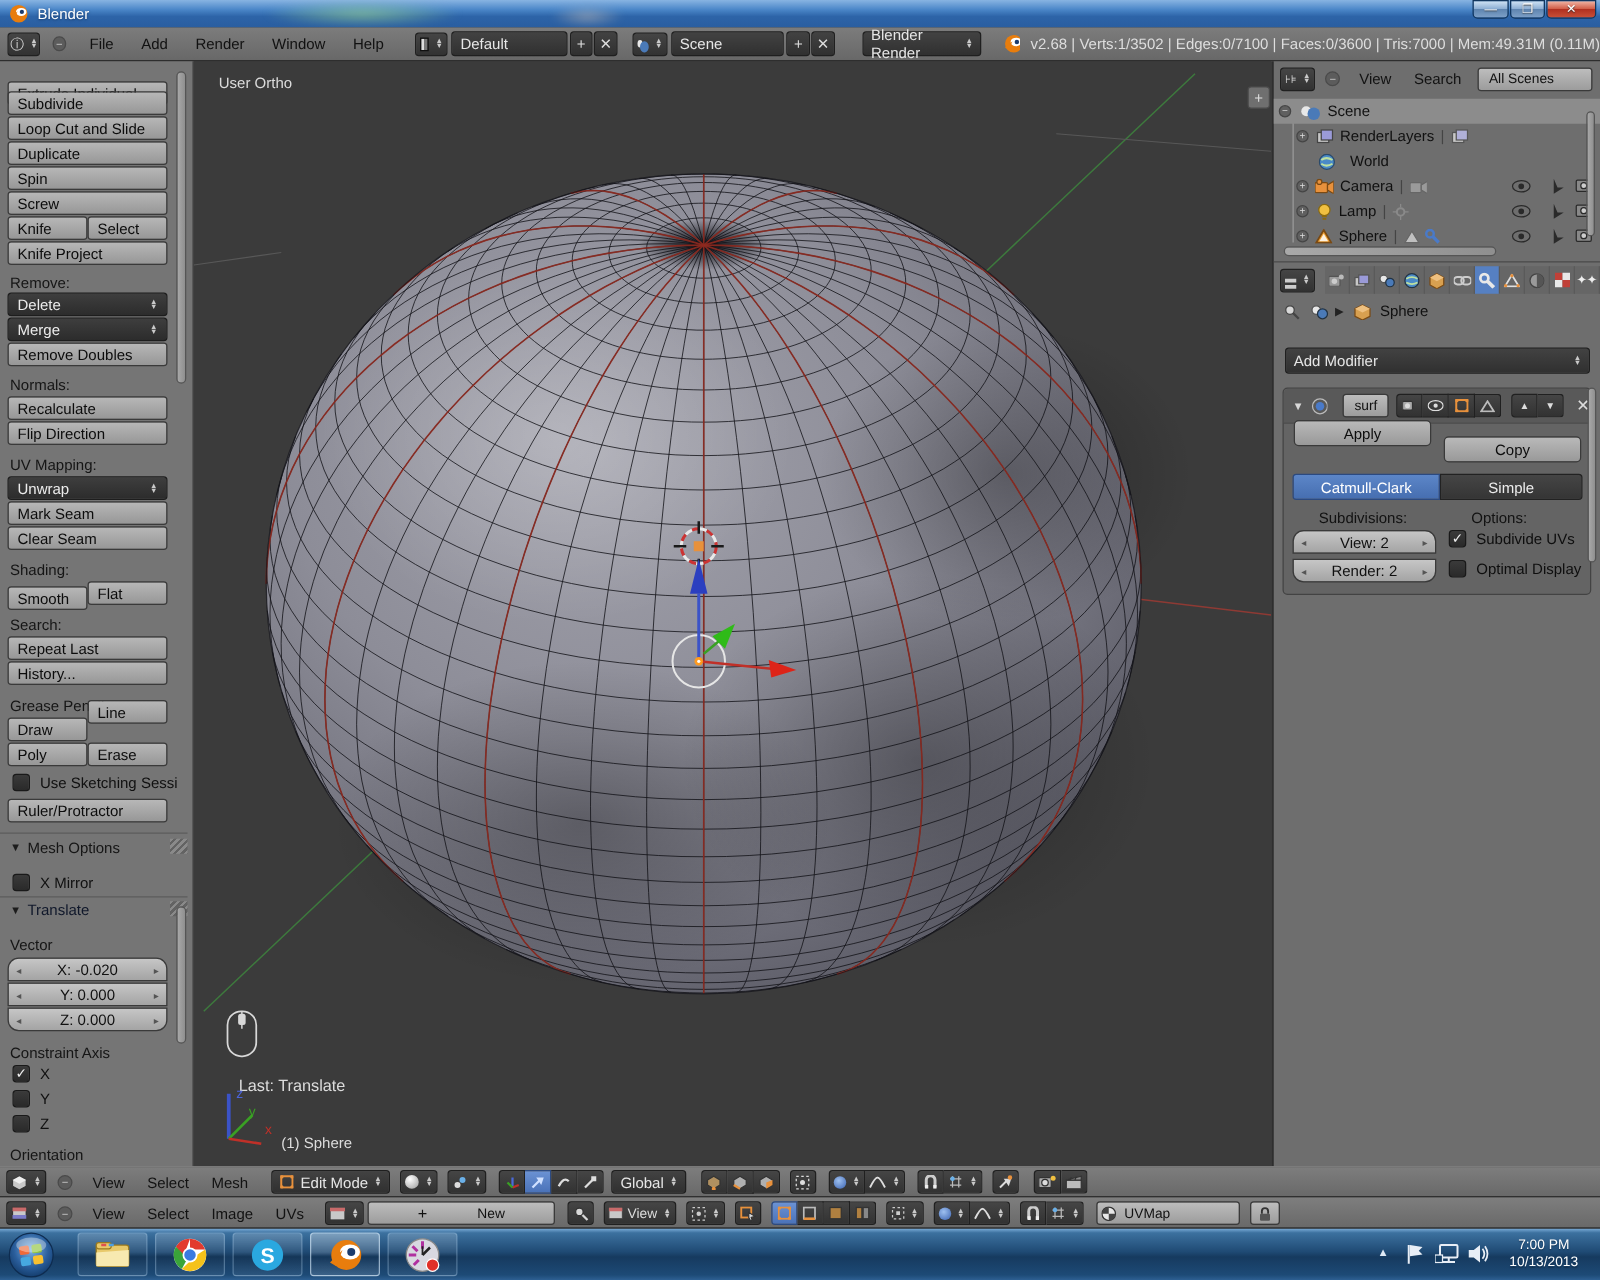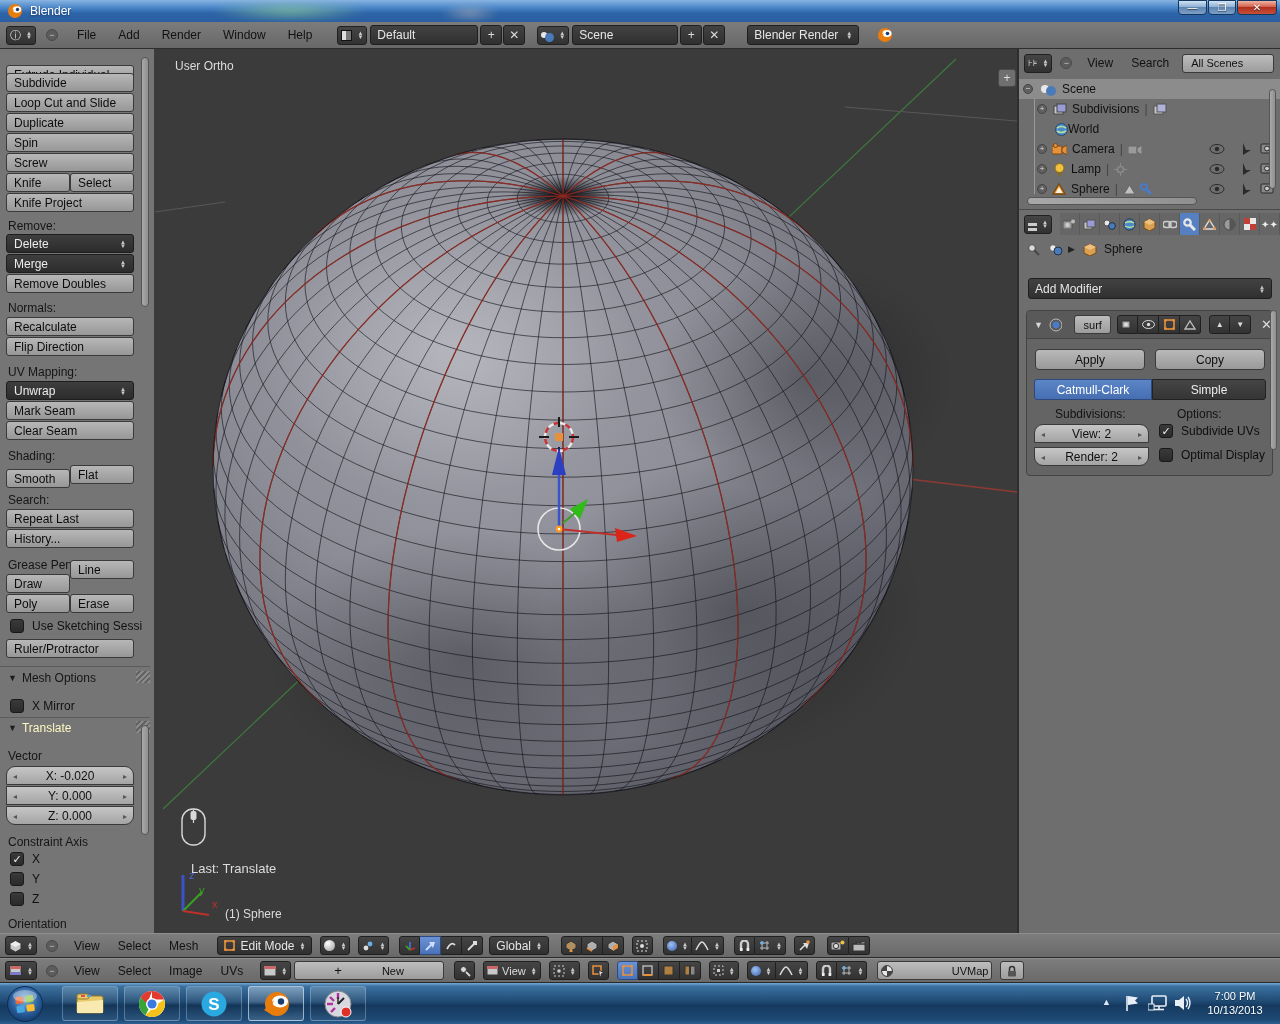--- a/index.html
+++ b/index.html
@@ -172,20 +172,21 @@
           <i>▲</i>
           <i>▼</i>
         </span>
     </div>
     <svg style="margin-left:16px" width="18" height="16">
       <circle cx="10" cy="8" r="7" fill="#e87d0d"></circle>
         <ellipse cx="12" cy="6.5" rx="4.5" ry="3.4" fill="#fff"></ellipse>
         <circle cx="12.5" cy="6.5" r="1.8" fill="#1b3c6e"></circle>
         <path d="M3 11 L9 6 L6 13 Z" fill="#e87d0d"></path>
     </svg>
+    <span class="stats-text" style="margin-left:8px">v2.68 | Verts:1/3502 | Edges:0/7100 | Faces:0/3600 | Tris:7000 | Mem:49.31M (0.11M)</span>
   </div>
 
   <div id="toolshelf" class="abs">
     <div class="shelf-btn" style="top:16px">Extrude Individual</div>
     <div class="shelf-btn" style="top:24px">Subdivide</div>
     <div class="shelf-btn" style="top:44px">Loop Cut and Slide</div>
     <div class="shelf-btn" style="top:64px">Duplicate</div>
     <div class="shelf-btn" style="top:84px">Spin</div>
     <div class="shelf-btn" style="top:104px">Screw</div>
     <div class="shelf-btn" style="top:124px;width:64px">Knife</div>
@@ -250,21 +251,21 @@
     </div>
     <div class="grip" style="top:622px"></div>
     <div class="abs" style="left:10px;top:650px;display:flex;align-items:center">
       <span class="cb"></span>
       <span class="chk-label">X Mirror</span>
     </div>
 
     <div class="abs" style="left:0;top:668px;width:150px;border-top:1px solid #5c5c5c"></div>
     <div class="abs" style="left:8px;top:672px;display:flex;align-items:center">
       <span class="panel-tri">▼</span>
-      <span style="color:#fef9c3">Translate</span>
+      <span style="color:#0f172a">Translate</span>
     </div>
     <div class="grip" style="top:672px"></div>
     <div class="shelf-lbl" style="top:700px">Vector</div>
     <div class="num-field" style="top:717px;border-radius:9px 9px 0 0">
       <span class="side-ar" style="left:6px">◂</span>
         <span>X: -0.020</span>
         <span class="side-ar" style="right:6px">▸</span>
     </div>
     <div class="num-field" style="top:737px;border-radius:0">
       <span class="side-ar" style="left:6px">◂</span>
@@ -491,33 +492,33 @@
         <span class="mini-ic" style="width:8px;height:8px;border-radius:50%;background:#e8e8e8;margin-left:8px"></span>
         <span class="mini-ic" style="width:10px;height:10px;border-radius:50%;background:#4a7ab8;margin-left:-3px;margin-top:4px"></span>
         <span style="margin-left:6px">Scene</span>
       </div>
       <div class="outl-row" style="top:50px">
         <span class="tree-plus" style="margin-left:18px">+</span>
         <svg width="14" height="12" style="margin-left:6px">
             <rect x="1" y="3" width="9" height="8" fill="#c8c8c8" stroke="#444"></rect>
             <rect x="4" y="1" width="9" height="8" fill="#9a9ad8" stroke="#444"></rect>
           </svg>
-        <span style="margin-left:5px">Subdivisions</span>
+        <span style="margin-left:5px">RenderLayers</span>
         <span style="margin:0 5px;color:#444">|</span>
         <svg width="14" height="12">
             <rect x="1" y="3" width="9" height="8" fill="#c8c8c8" stroke="#555"></rect>
             <rect x="4" y="1" width="9" height="8" fill="#b0b0d8" stroke="#555"></rect>
           </svg>
       </div>
       <div class="outl-row" style="top:70px">
         <svg width="13" height="13" style="margin-left:36px">
             <circle cx="6.5" cy="6.5" r="6" fill="#4a8ac8" stroke="#2a4a6a"></circle>
             <path d="M2 5 Q6 2 11 5 M2 8 Q6 11 11 8" stroke="#bde0a0" fill="none" stroke-width="1.6"></path>
           </svg>
-        <span style="margin-left:0">World</span>
+        <span style="margin-left:12px">World</span>
       </div>
       <div class="outl-row" style="top:90px">
         <span class="tree-plus" style="margin-left:18px">+</span>
         <svg width="15" height="12" style="margin-left:5px">
             <rect x="0" y="3" width="10" height="8" rx="1" fill="#e8913c" stroke="#7a4a14"></rect>
             <polygon points="10,5 15,2 15,12 10,9" fill="#e8913c" stroke="#7a4a14"></polygon>
             <circle cx="3.5" cy="2.5" r="2" fill="#e8913c" stroke="#7a4a14"></circle>
           </svg>
         <span style="margin-left:5px">Camera</span>
         <span style="margin:0 5px;color:#444">|</span>
@@ -732,21 +733,21 @@
           <div class="grp" style="margin-left:8px">
             <div class="ibtn">
                 <span style="font-size:8px">▲</span>
               </div>
             <div class="ibtn">
                 <span style="font-size:8px">▼</span>
               </div>
           </div>
           <span style="color:#ddd;margin-left:10px;font-size:13px">✕</span>
         </div>
-        <div class="prop-btn abs" style="left:8px;top:38px;width:110px;height:21px">Apply</div>
+        <div class="prop-btn abs" style="left:8px;top:25px;width:110px;height:21px">Apply</div>
         <div class="prop-btn abs" style="left:128px;top:38px;width:110px;height:21px">Copy</div>
         <div class="seg-blue abs" style="left:7px;top:68px;width:118px;height:21px;border-radius:3px 0 0 3px">Catmull-Clark</div>
         <div class="seg-dark abs" style="left:125px;top:68px;width:114px;height:21px;border-radius:0 3px 3px 0">Simple</div>
         <div class="prop-lbl" style="left:28px;top:96px">Subdivisions:</div>
         <div class="prop-lbl" style="left:150px;top:96px">Options:</div>
         <div class="num-field" style="left:7px;top:113px;width:115px;border-radius:9px 9px 0 0">
           <span class="side-ar" style="left:6px">◂</span>
             <span>View: 2</span>
             <span class="side-ar" style="right:6px">▸</span>
         </div>
@@ -1074,21 +1075,21 @@
             <line x1="4" y1="1" x2="4" y2="10" stroke="#bbb"></line>
             <line x1="9" y1="1" x2="9" y2="10" stroke="#bbb"></line>
             <circle cx="4" cy="3" r="1.8" fill="#6ab0e8"></circle>
           </svg>
           <span class="dd-arrows">
             <i>▲</i>
             <i>▼</i>
           </span>
         </div>
     </div>
-    <div class="ibtn lite" style="margin-left:10px;width:115px;justify-content:space-between">
+    <div class="ibtn lite" style="margin-left:10px;width:115px;justify-content:flex-start">
       <svg width="12" height="12" style="margin-right:6px">
           <circle cx="6" cy="6" r="5.4" fill="#e8e8e8" stroke="#333"></circle>
           <path d="M6 .6 A5.4 5.4 0 0 1 6 11.4 Z M.6 6 A5.4 5.4 0 0 1 11.4 6" fill="#444" fill-rule="evenodd"></path>
         </svg>
       <span>UVMap</span>
     </div>
     <div class="ibtn lite" style="margin-left:8px;width:24px">
       <svg width="10" height="12">
           <path d="M2.5 6 L2.5 4 A2.5 2.5 0 0 1 7.5 4 L7.5 6" fill="none" stroke="#333" stroke-width="1.5"></path>
           <rect x="1" y="6" width="8" height="5.5" rx="1" fill="#555"></rect>

